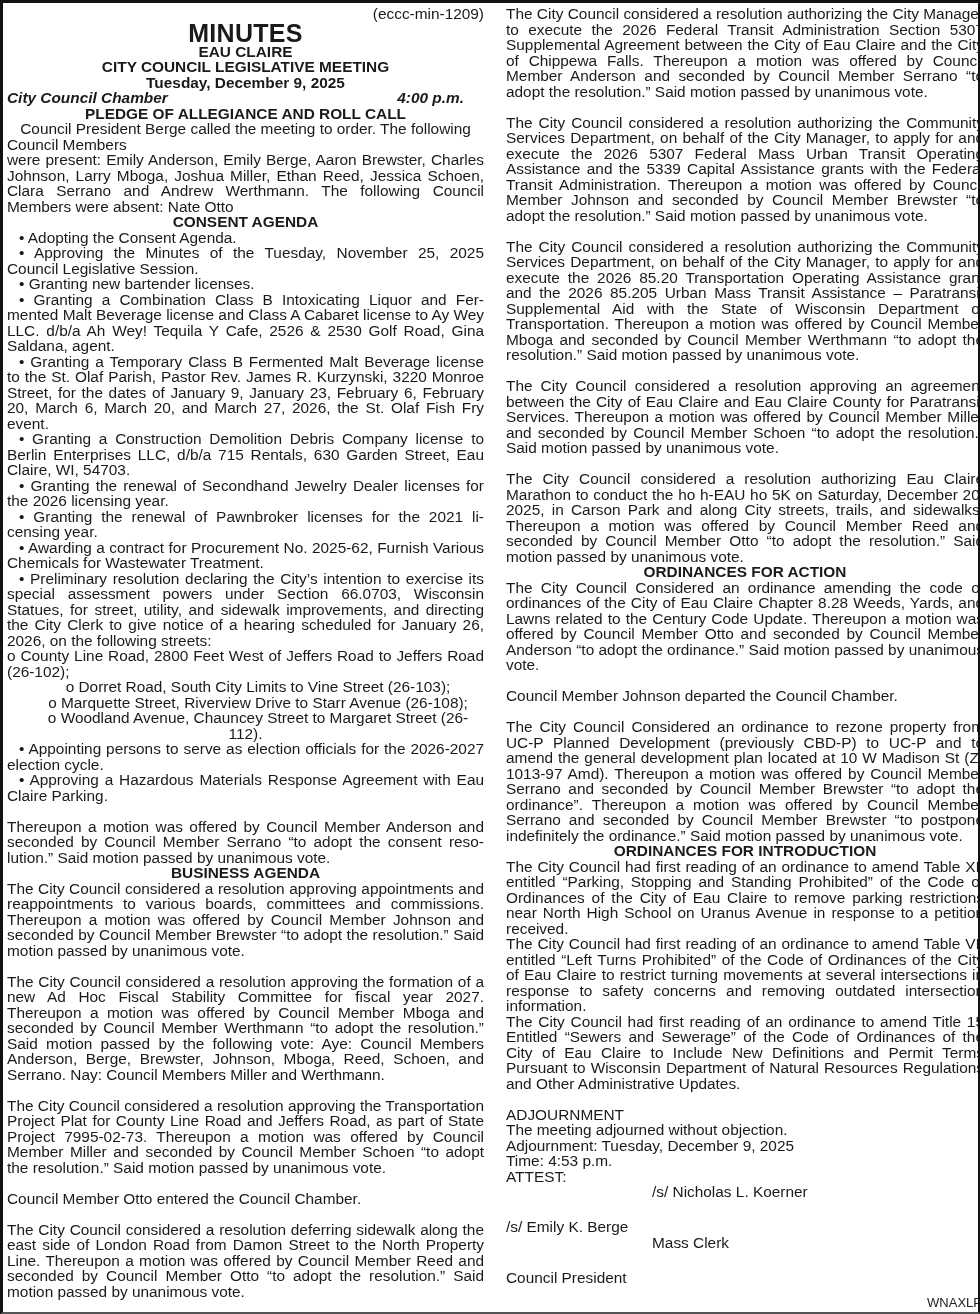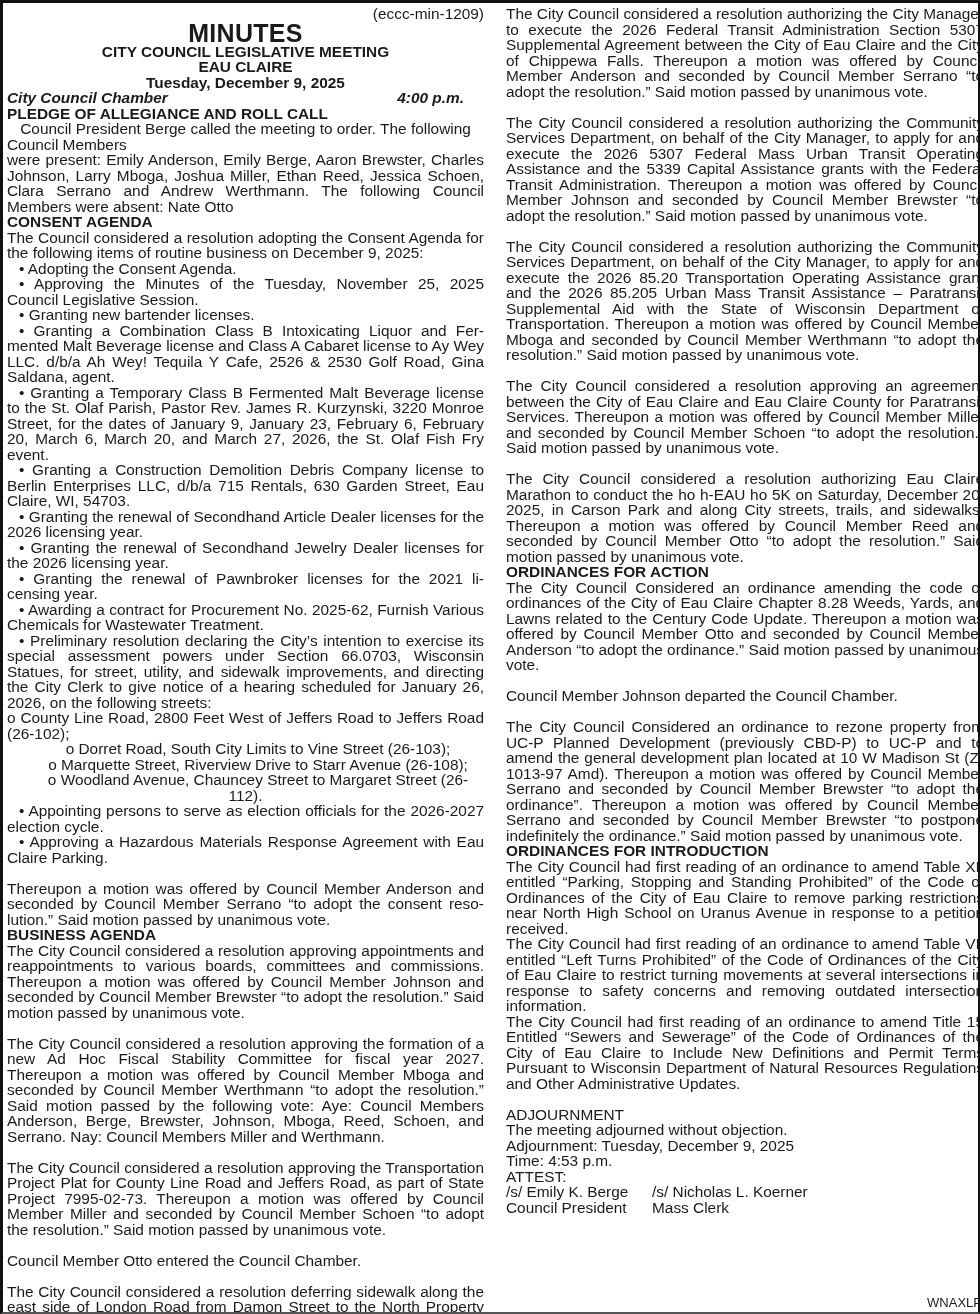--- a/index.html
+++ b/index.html
@@ -20,63 +20,61 @@
     text-align: justify;
     hyphens: manual;
   }
   .col-left { left: 4px; width: 477px; }
   .col-right { left: 503px; width: 478px; }
   p { margin: 0; }
   .doc-id { text-align: right; font-size: 15.4px; }
   .title { text-align: center; font-weight: bold; font-size: 25px; line-height: 22px; letter-spacing: 0.3px; }
   .sub { text-align: center; font-weight: bold; font-size: 15.4px; }
   .head-row { display: flex; justify-content: space-between; font-weight: bold; padding-right: 20px; font-style: italic; }
-  .section-head { text-align: left; font-weight: bold; }
+  .section-head { text-align: center; font-weight: bold; }
   .bullet { text-indent: 12px; }
   .street { text-indent: 0; }
   .street-indent { text-indent: 25px; text-align: center; }
   .gap { height: 15.5px; }
   .adj { text-align: left; }
   .sig-row { display: flex; text-align: left; }
-  .sig-row span:first-child { width: 146px; }
+  .sig-row span:first-child { width: 146px; margin-top: 35px; }
   .footer-code {
     position: absolute; right: -4px; bottom: 2px;
     font-size: 13px; font-family: "Liberation Sans", sans-serif; color: #222;
   }
   .nb { text-align-last: left; }
 </style>
 </head>
 <body>
 
 <div class="frame">
 
   <div class="col col-left">
     <p class="doc-id">(eccc-min-1209)</p>
     <p class="title">MINUTES</p>
+    <p class="sub">EAU CLAIRE</p>
     <p class="sub">CITY COUNCIL LEGISLATIVE MEETING</p>
-    <p class="sub">EAU CLAIRE</p>
     <p class="sub">Tuesday, December 9, 2025</p>
     <div class="head-row">
       <span>City Council Chamber</span>
       <span>4:00 p.m.</span>
     </div>
 
     <p class="section-head">PLEDGE OF ALLEGIANCE AND ROLL CALL</p>
     <p class="nb" style="text-align:center;">Council President Berge called the meeting to order. The following Council Members</p>
     <p>were present: Emily Anderson, Emily Berge, Aaron Brewster, Charles Johnson, Larry Mboga, Joshua Miller, Ethan Reed, Jes­sica Schoen, Clara Serrano and Andrew Werthmann. The following Council Members were absent: Nate Otto</p>
 
     <p class="section-head">CONSENT AGENDA</p>
-    <p>The Council considered a resolution adopting the Consent Agenda for the following items of routine business on December 9, 2025:</p>
     <p class="bullet">• Adopting the Consent Agenda.</p>
     <p class="bullet">• Approving the Minutes of the Tuesday, November 25, 2025 Council Legislative Session.</p>
     <p class="bullet">• Granting new bartender licenses.</p>
     <p class="bullet">• Granting a Combination Class B Intoxicating Liquor and Fer­mented Malt Beverage license and Class A Cabaret license to Ay Wey LLC. d/b/a Ah Wey! Tequila Y Cafe, 2526 &amp; 2530 Golf Road, Gina Saldana, agent.</p>
     <p class="bullet">• Granting a Temporary Class B Fermented Malt Beverage li­cense to the St. Olaf Parish, Pastor Rev. James R. Kurzynski, 3220 Monroe Street, for the dates of January 9, January 23, February 6, February 20, March 6, March 20, and March 27, 2026, the St. Olaf Fish Fry event.</p>
     <p class="bullet">• Granting a Construction Demolition Debris Company license to Berlin Enterprises LLC, d/b/a 715 Rentals, 630 Garden Street, Eau Claire, WI, 54703.</p>
-    <p class="bullet">• Granting the renewal of Secondhand Article Dealer licenses for the 2026 licensing year.</p>
     <p class="bullet">• Granting the renewal of Secondhand Jewelry Dealer licenses for the 2026 licensing year.</p>
     <p class="bullet">• Granting the renewal of Pawnbroker licenses for the 2021 li­censing year.</p>
     <p class="bullet">• Awarding a contract for Procurement No. 2025-62, Furnish Various Chemicals for Wastewater Treatment.</p>
     <p class="bullet">• Preliminary resolution declaring the City’s intention to exercise its special assessment powers under Section 66.0703, Wisconsin Statues, for street, utility, and sidewalk improvements, and direct­ing the City Clerk to give notice of a hearing scheduled for January 26, 2026, on the following streets:</p>
     <p class="street">o County Line Road, 2800 Feet West of Jeffers Road to Jeffers Road (26-102);</p>
     <p class="street-indent">o Dorret Road, South City Limits to Vine Street (26-103);</p>
     <p class="street-indent">o Marquette Street, Riverview Drive to Starr Avenue (26-108);</p>
     <p class="street-indent">o Woodland Avenue, Chauncey Street to Margaret Street (26-112).</p>
     <p class="bullet">• Appointing persons to serve as election officials for the 2026-2027 election cycle.</p>
     <p class="bullet">• Approving a Hazardous Materials Response Agreement with Eau Claire Parking.</p>

